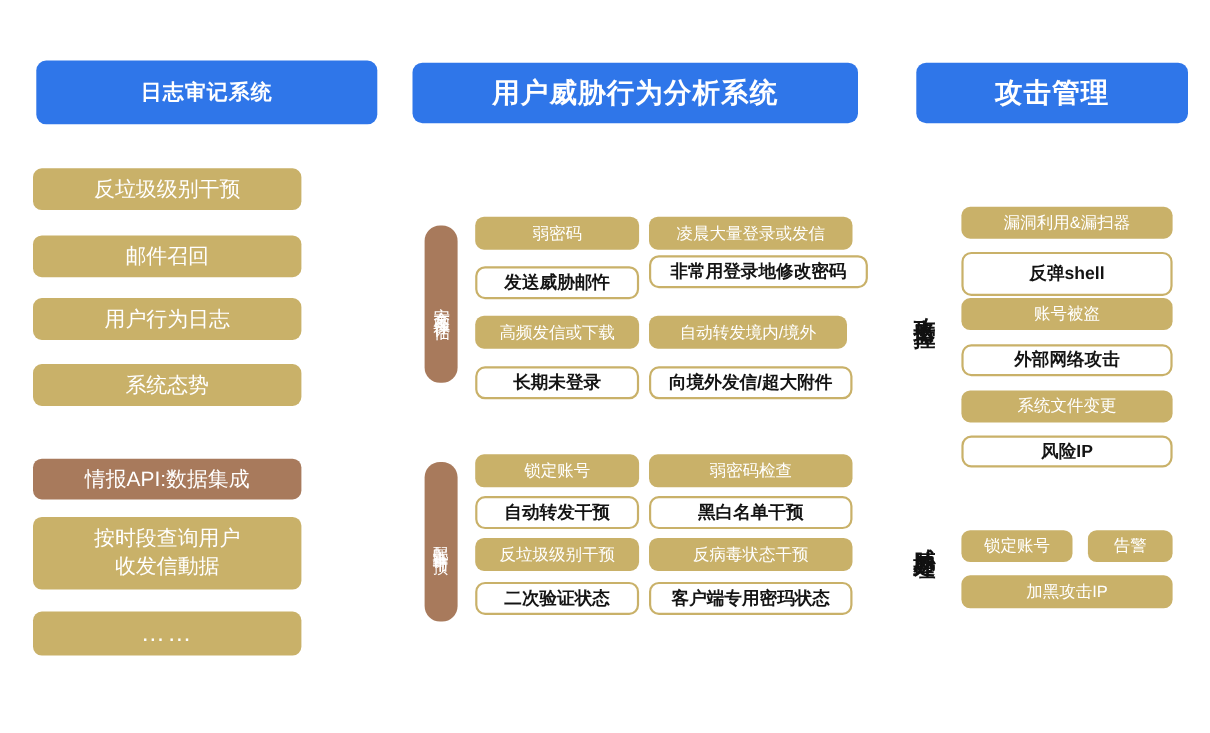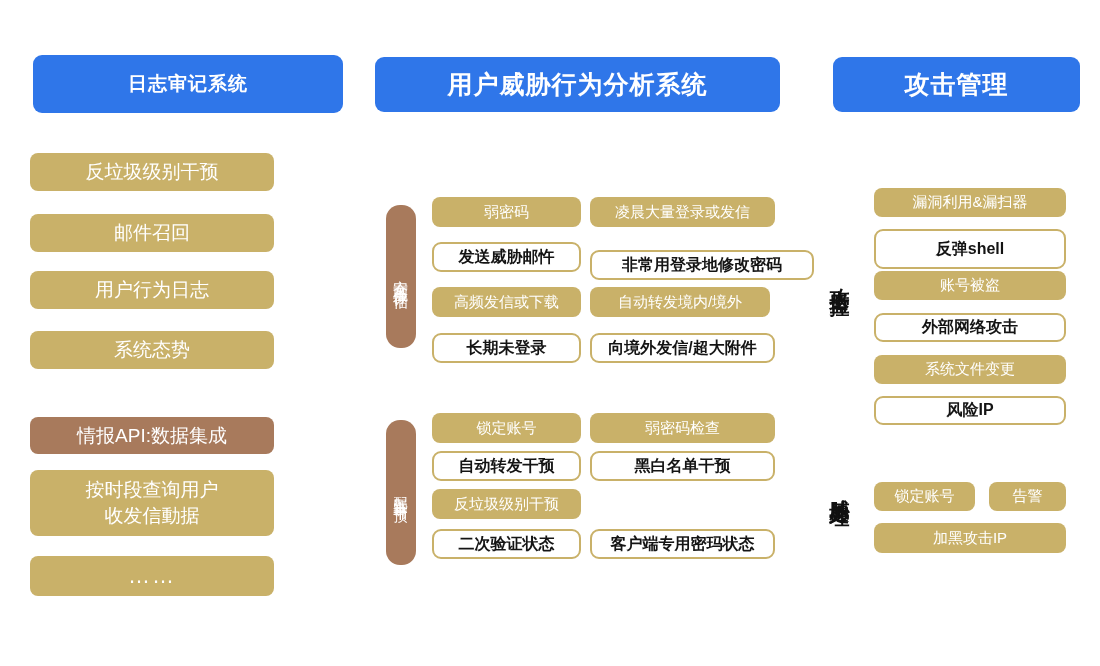--- a/index.html
+++ b/index.html
@@ -61,33 +61,34 @@
 
   <div class="gold-box f22" style="left:30px;top:556px;width:244px;height:40px;">……</div>
 
   <div class="hdr" style="left:375px;top:57px;width:405px;height:55px;">用户威胁行为分析系统</div>
 
   <div class="v-pill" style="left:386px;top:205px;width:30px;height:143px;">安全画像评估</div>
 
   <div class="gold-box f15" style="left:432px;top:197px;width:149px;height:30px;">弱密码</div>
   <div class="gold-box f15" style="left:590px;top:197px;width:185px;height:30px;">凌晨大量登录或发信</div>
   <div class="white-box f16" style="left:432px;top:242px;width:149px;height:30px;">发送威胁邮忤</div>
-  <div class="white-box f16" style="left:590px;top:250px;width:224px;height:30px;">非常用登录地修改密码</div>
+  <div class="white-box f16" style="left:590px;top:232px;width:199px;height:30px;">非常用登录地修改密码</div>
   <div class="gold-box f15" style="left:432px;top:287px;width:149px;height:30px;">高频发信或下载</div>
   <div class="gold-box f15" style="left:590px;top:287px;width:180px;height:30px;">自动转发境内/境外</div>
   <div class="white-box f16" style="left:432px;top:333px;width:149px;height:30px;">长期未登录</div>
   <div class="white-box f16" style="left:590px;top:333px;width:185px;height:30px;">向境外发信/超大附件</div>
 
   <div class="v-pill" style="left:386px;top:420px;width:30px;height:145px;font-size:14px;letter-spacing:2px;">配置审计与干预</div>
 
   <div class="gold-box f15" style="left:432px;top:413px;width:149px;height:30px;">锁定账号</div>
   <div class="gold-box f15" style="left:590px;top:413px;width:185px;height:30px;">弱密码检查</div>
   <div class="white-box f16" style="left:432px;top:451px;width:149px;height:30px;">自动转发干预</div>
   <div class="white-box f16" style="left:590px;top:451px;width:185px;height:30px;">黑白名单干预</div>
   <div class="gold-box f15" style="left:432px;top:489px;width:149px;height:30px;">反垃圾级别干预</div>
+  <div class="gold-box f15" style="left:590px;top:489px;width:185px;height:30px;">反病毒状态干预</div>
   <div class="white-box f16" style="left:432px;top:529px;width:149px;height:30px;">二次验证状态</div>
   <div class="white-box f16" style="left:590px;top:529px;width:185px;height:30px;">客户端专用密玛状态</div>
 
   <div class="hdr" style="left:833px;top:57px;width:247px;height:55px;">攻击管理</div>
 
   <div class="v-black" style="left:830px;top:272px;">攻击监控</div>
 
   <div class="gold-box f15" style="left:874px;top:188px;width:192px;height:29px;">漏洞利用&amp;漏扫器</div>
   <div class="white-box f16" style="left:874px;top:229px;width:192px;height:40px;">反弹shell</div>
   <div class="gold-box f15" style="left:874px;top:271px;width:192px;height:29px;">账号被盗</div>

